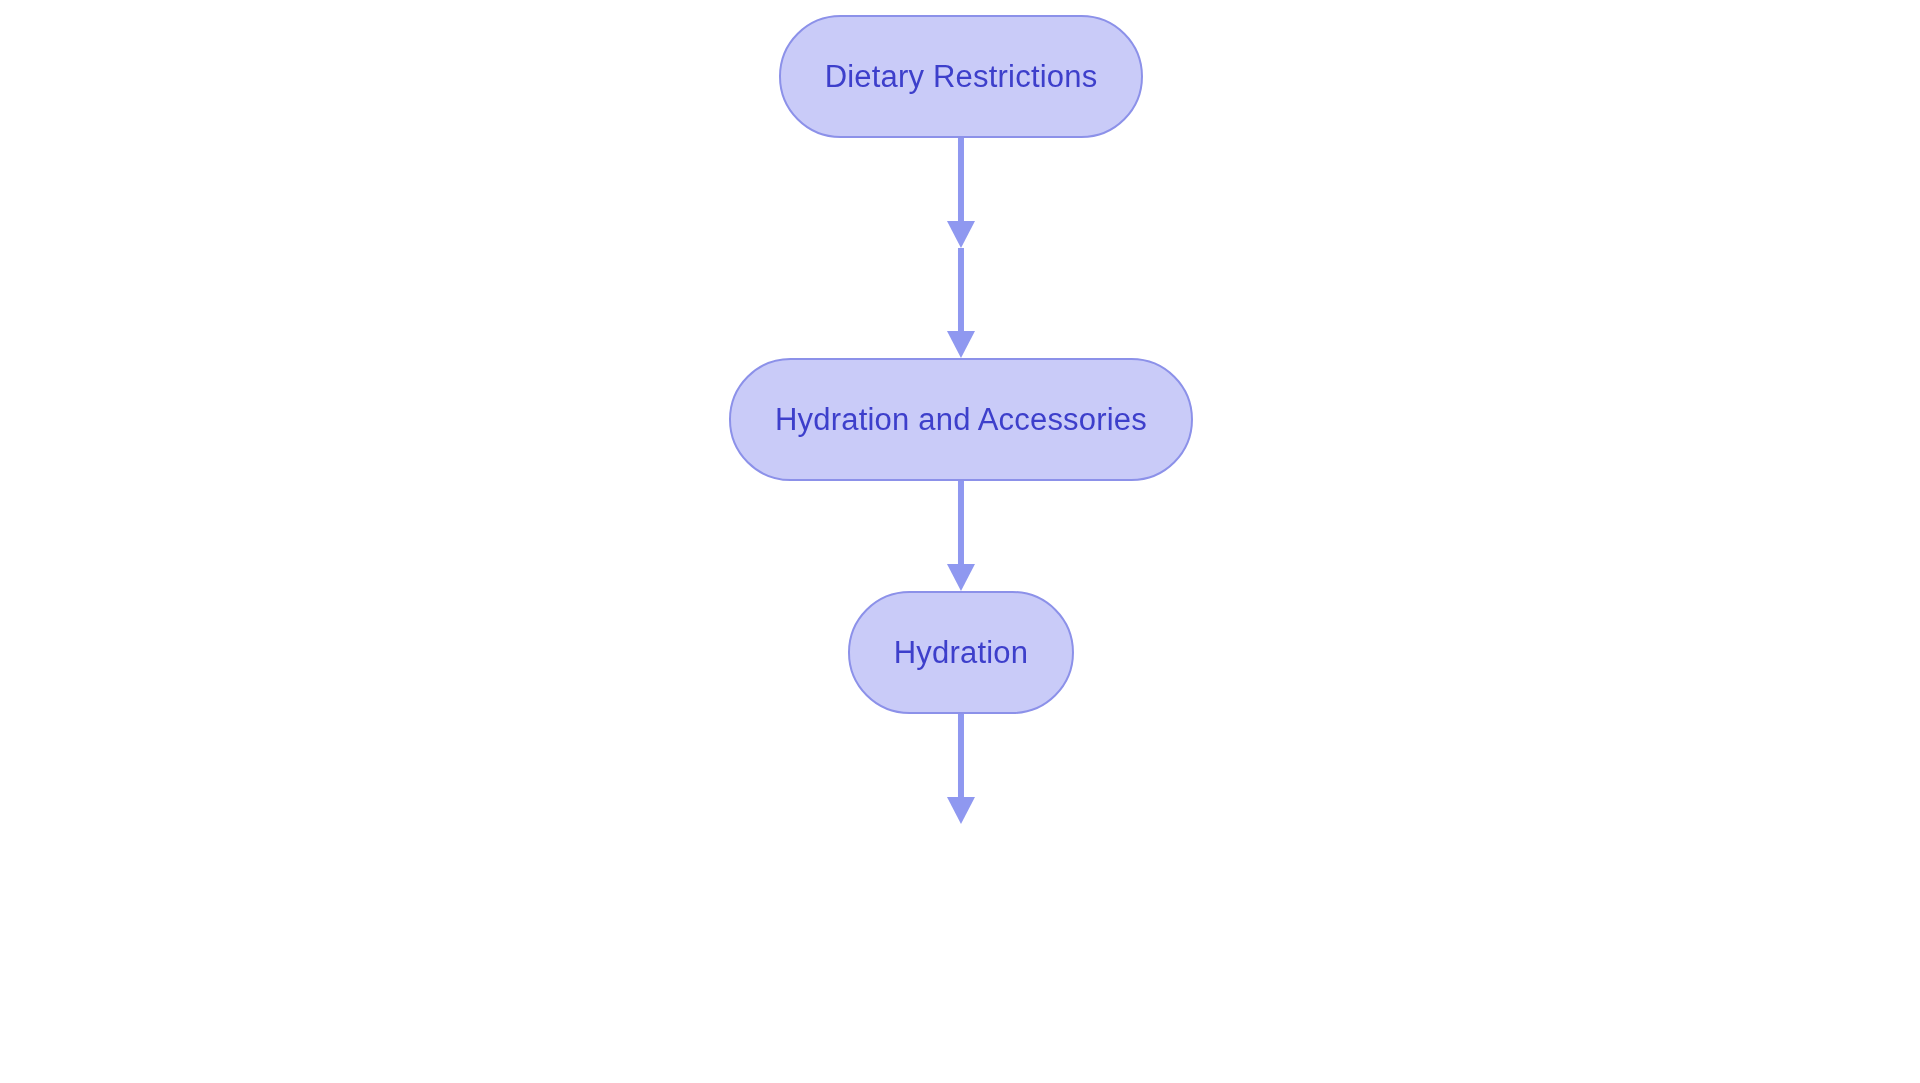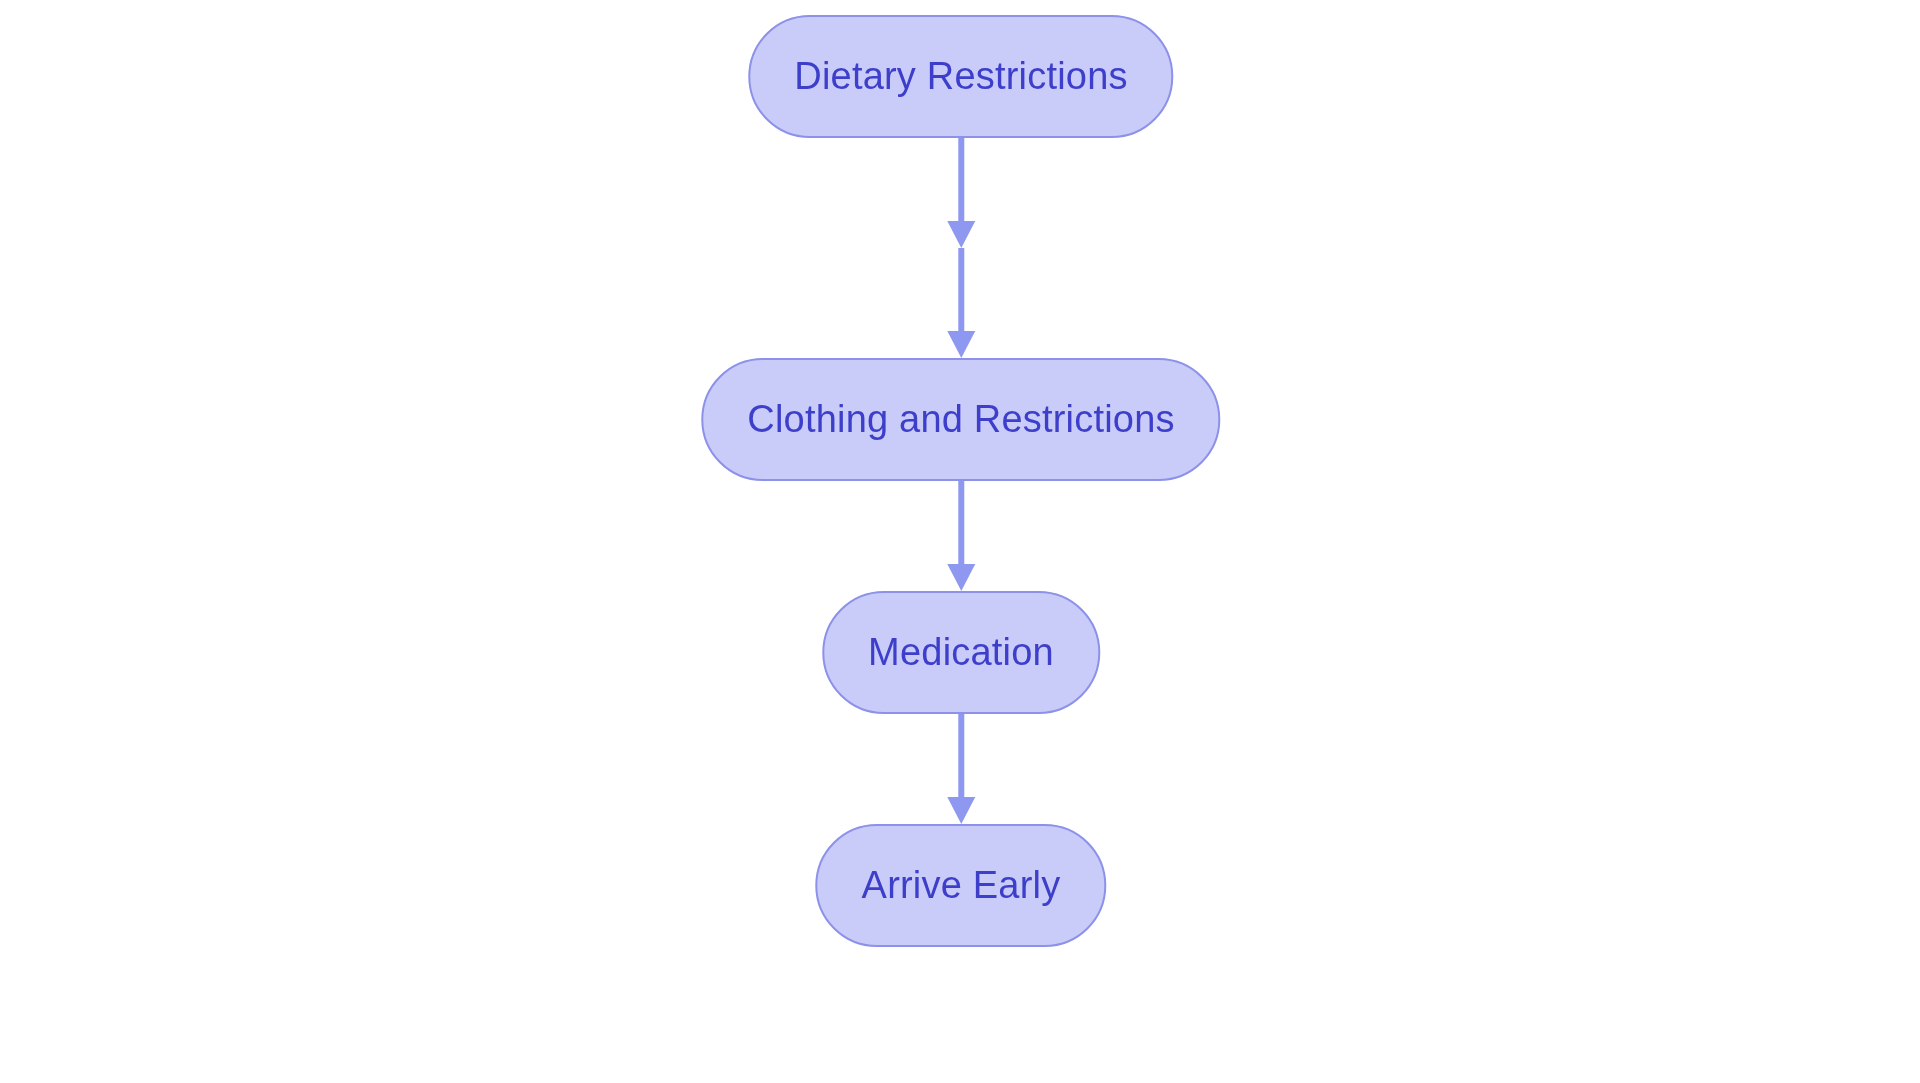--- a/index.html
+++ b/index.html
@@ -35,21 +35,21 @@
   .flow-node {
     display: flex;
     align-items: center;
     justify-content: center;
     height: 123px;
     padding: 0 44px;
     background: var(--node-fill);
     border: 2px solid var(--node-border);
     border-radius: 62px;
     color: var(--node-text);
-    font-size: 38px;
+    font-size: 31px;
     letter-spacing: 0.2px;
     white-space: nowrap;
   }
   .edge-arrow {
     height: 110px;
     display: flex;
     flex-direction: column;
     align-items: center;
   }
   .arrow-line {
@@ -80,35 +80,32 @@
       <div class="arrow-head"></div>
     </div>
 
 
     <div class="edge-arrow">
       <div class="arrow-line"></div>
       <div class="arrow-head"></div>
     </div>
 
     <div class="flow-node">
-      <span>Clothing and Restrictions</span>
+      <span>Hydration and Accessories</span>
     </div>
 
     <div class="edge-arrow">
       <div class="arrow-line"></div>
       <div class="arrow-head"></div>
     </div>
 
     <div class="flow-node">
-      <span>Medication</span>
+      <span>Hydration</span>
     </div>
 
     <div class="edge-arrow">
       <div class="arrow-line"></div>
       <div class="arrow-head"></div>
     </div>
 
-    <div class="flow-node">
-      <span>Arrive Early</span>
-    </div>
 
   </div>
 </div>
 
 </body></html>

